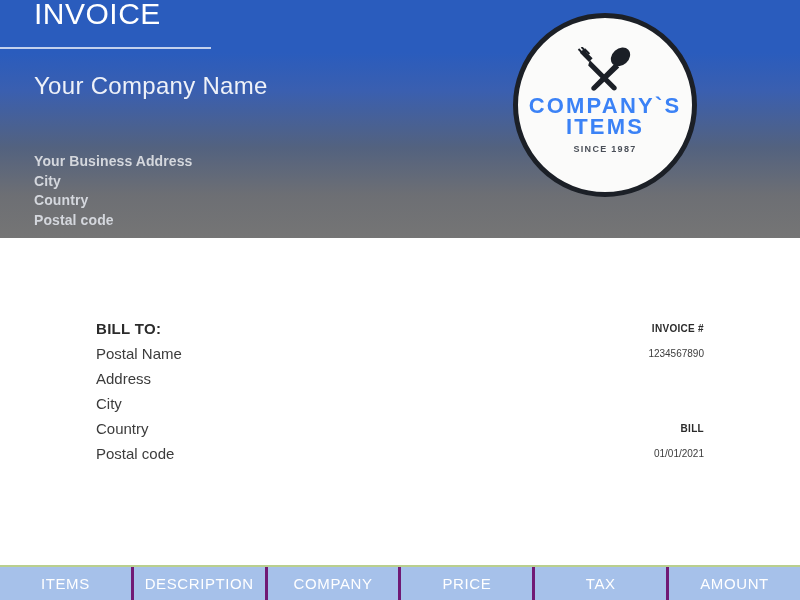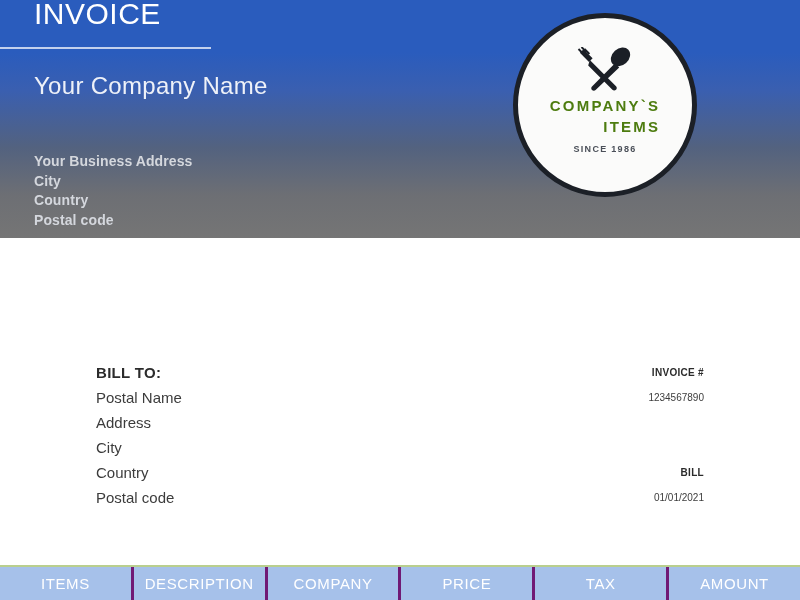--- a/index.html
+++ b/index.html
@@ -92,46 +92,45 @@
     align-items: center;
     justify-content: flex-start;
   }
   .logo-utensils {
     margin-top: 29px;
     width: 62px;
     height: 44px;
   }
   .logo-name {
     margin-top: 4px;
-    color: #4d7c0f;
-    font-size: 15px;
+    color: #3b82f6;
+    font-size: 22px;
     font-weight: bold;
     letter-spacing: 2.2px;
     line-height: 21px;
-    text-align: right;
+    text-align: center;
     white-space: nowrap;
   }
   .logo-since {
     margin-top: 7px;
     color: #4a4f58;
     font-size: 9px;
     font-weight: bold;
     letter-spacing: 1.3px;
     white-space: nowrap;
   }
 
   
   .details {
     position: absolute;
     left: 0;
     top: 238px;
     width: 800px;
     height: 266px;
     background: #ffffff;
-    margin-top: 44px;
   }
 
   .bill-to {
     position: absolute;
     left: 96px;
     top: 78px;
     color: #3c3c3c;
     font-size: 15px;
     line-height: 25px;
   }
@@ -217,21 +216,21 @@
 
         <ellipse cx="46.5" cy="9.8" rx="10.6" ry="8.3" transform="rotate(-42 46.5 9.8)"></ellipse>
         <path d="M41.0 16.2 L45.2 20.4 L21.6 43.0 C20.6 44.0 19.0 44.0 18.0 43.0
                  C17.0 42.0 17.0 40.4 18.0 39.4 Z"></path>
       </g>
     </svg>
     <div class="logo-name">
       <div>COMPANY`S</div>
       <div>ITEMS</div>
     </div>
-    <div class="logo-since">SINCE 1986</div>
+    <div class="logo-since">SINCE 1987</div>
   </div>
 </div>
 
 <div class="details">
 
   <div class="bill-to">
     <div class="bill-to-label">BILL TO:</div>
     <div>Postal Name</div>
     <div>Address</div>
     <div>City</div>

